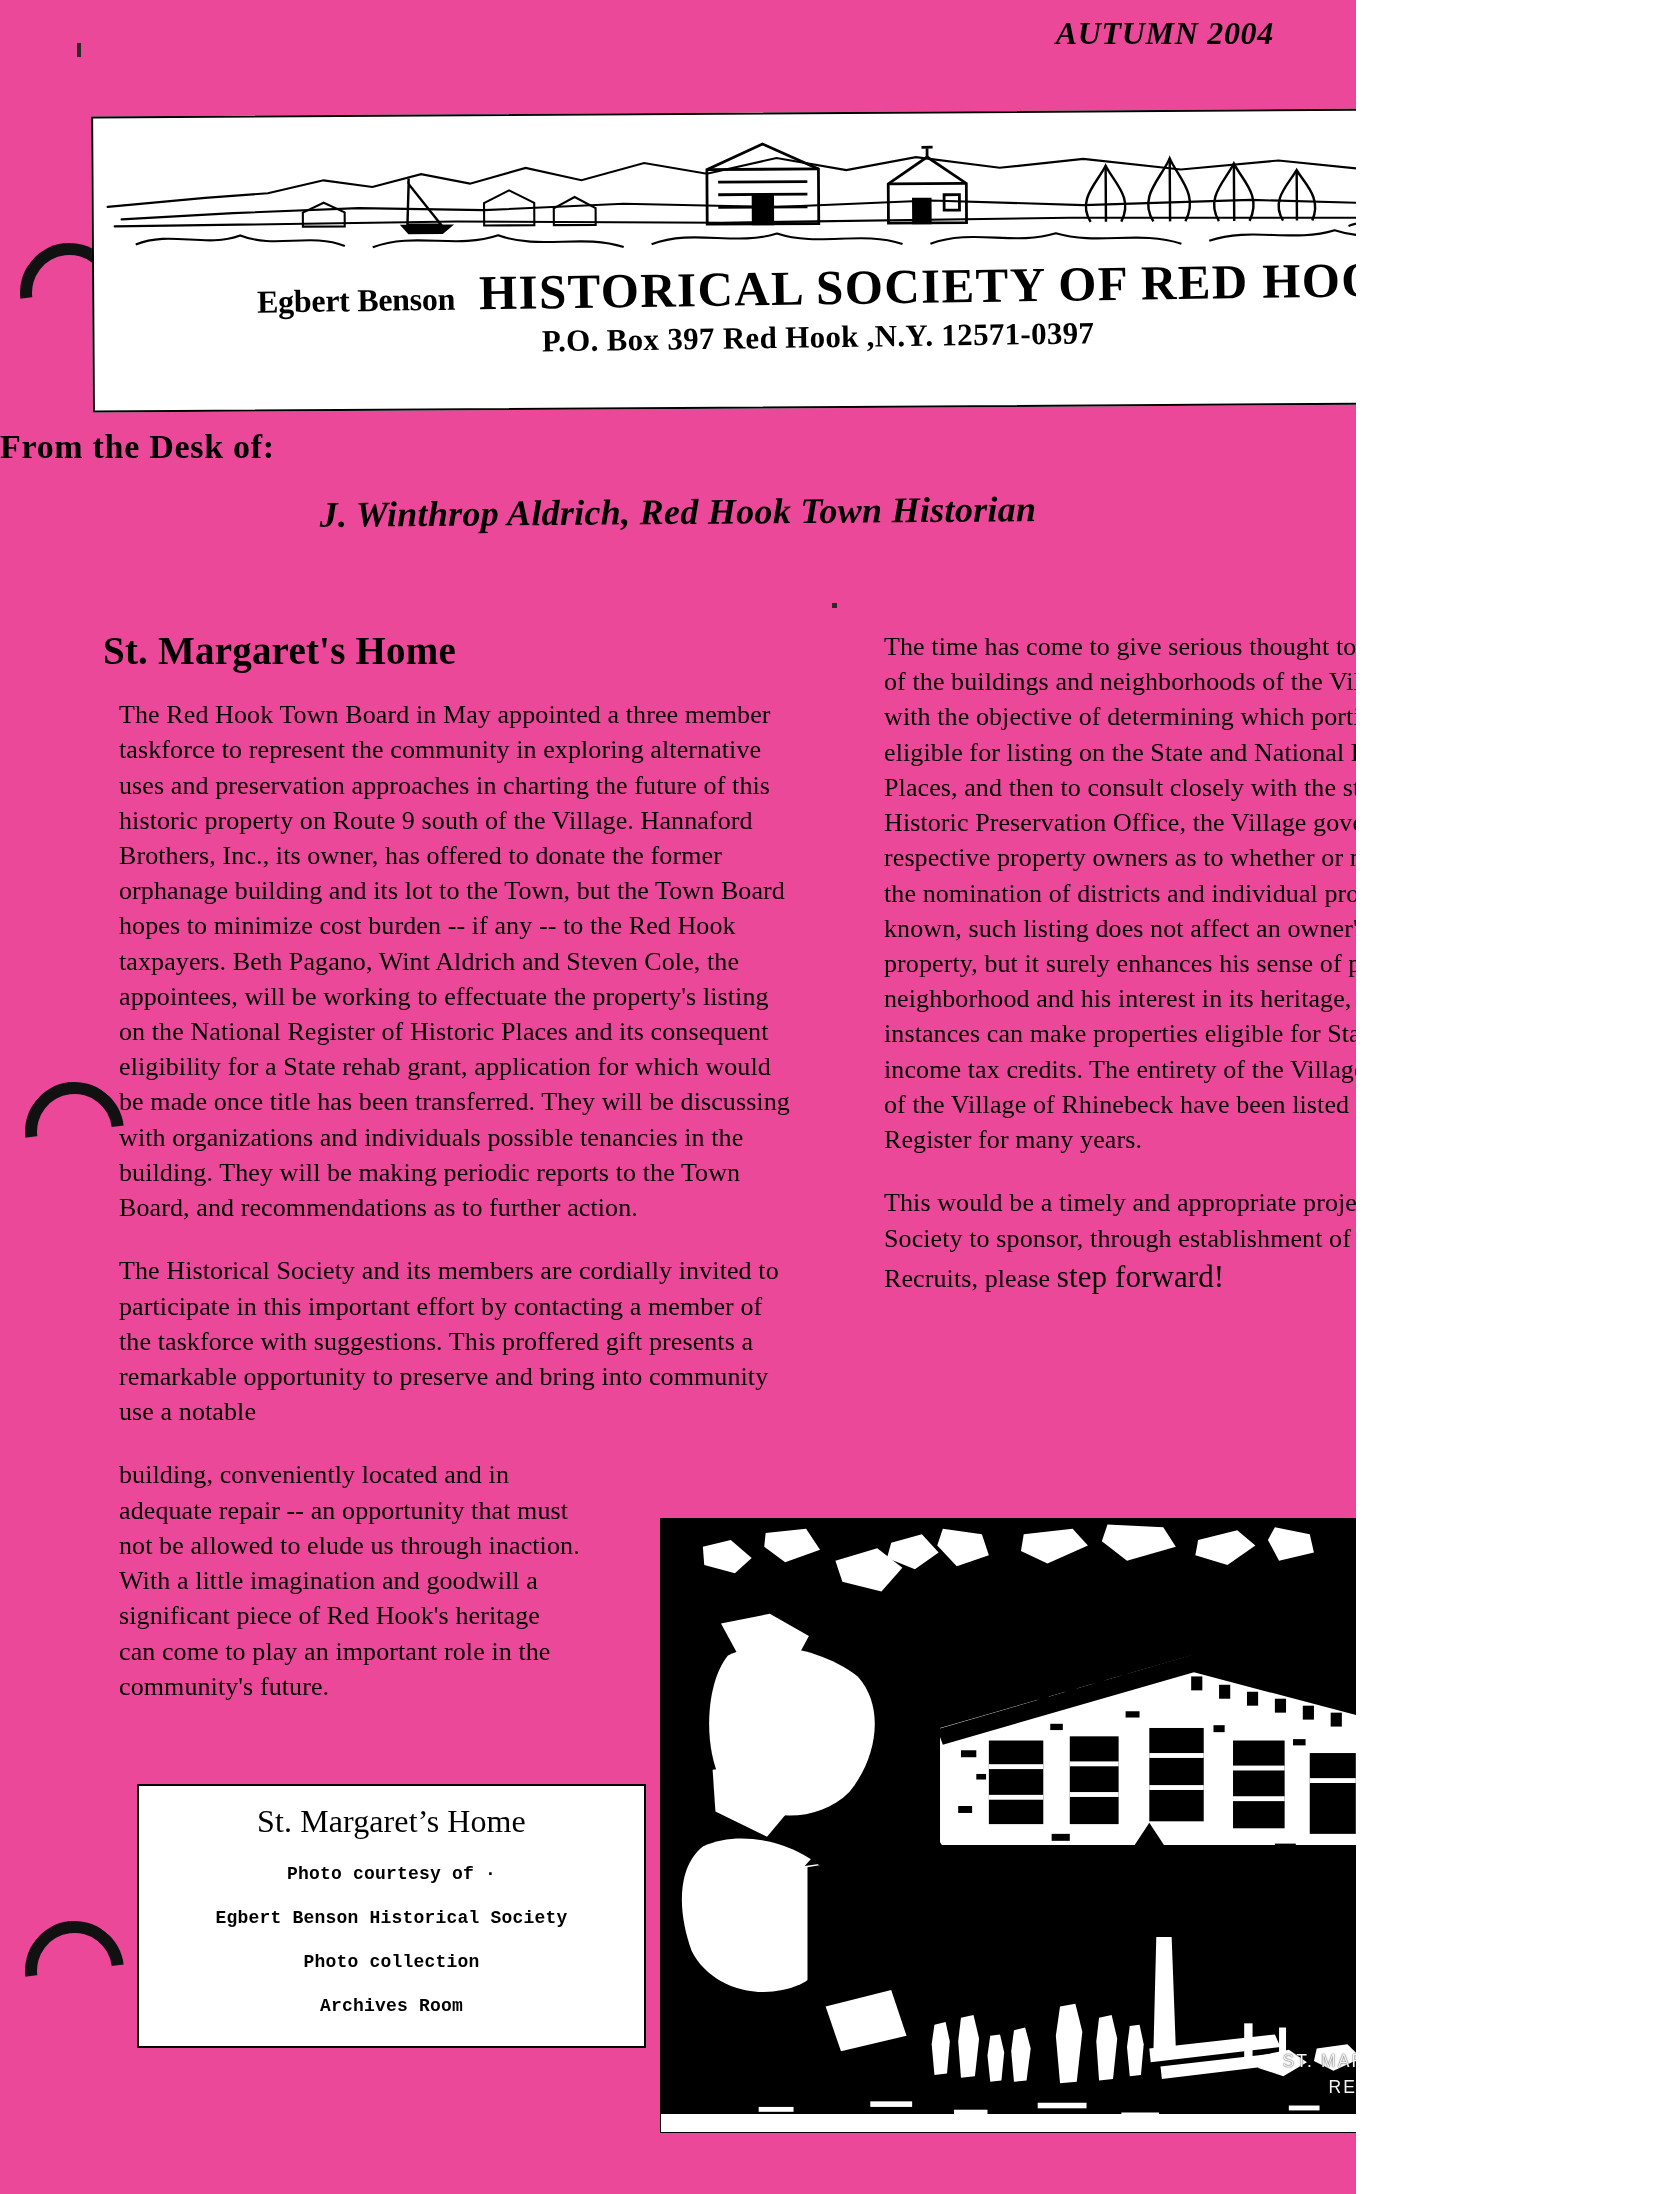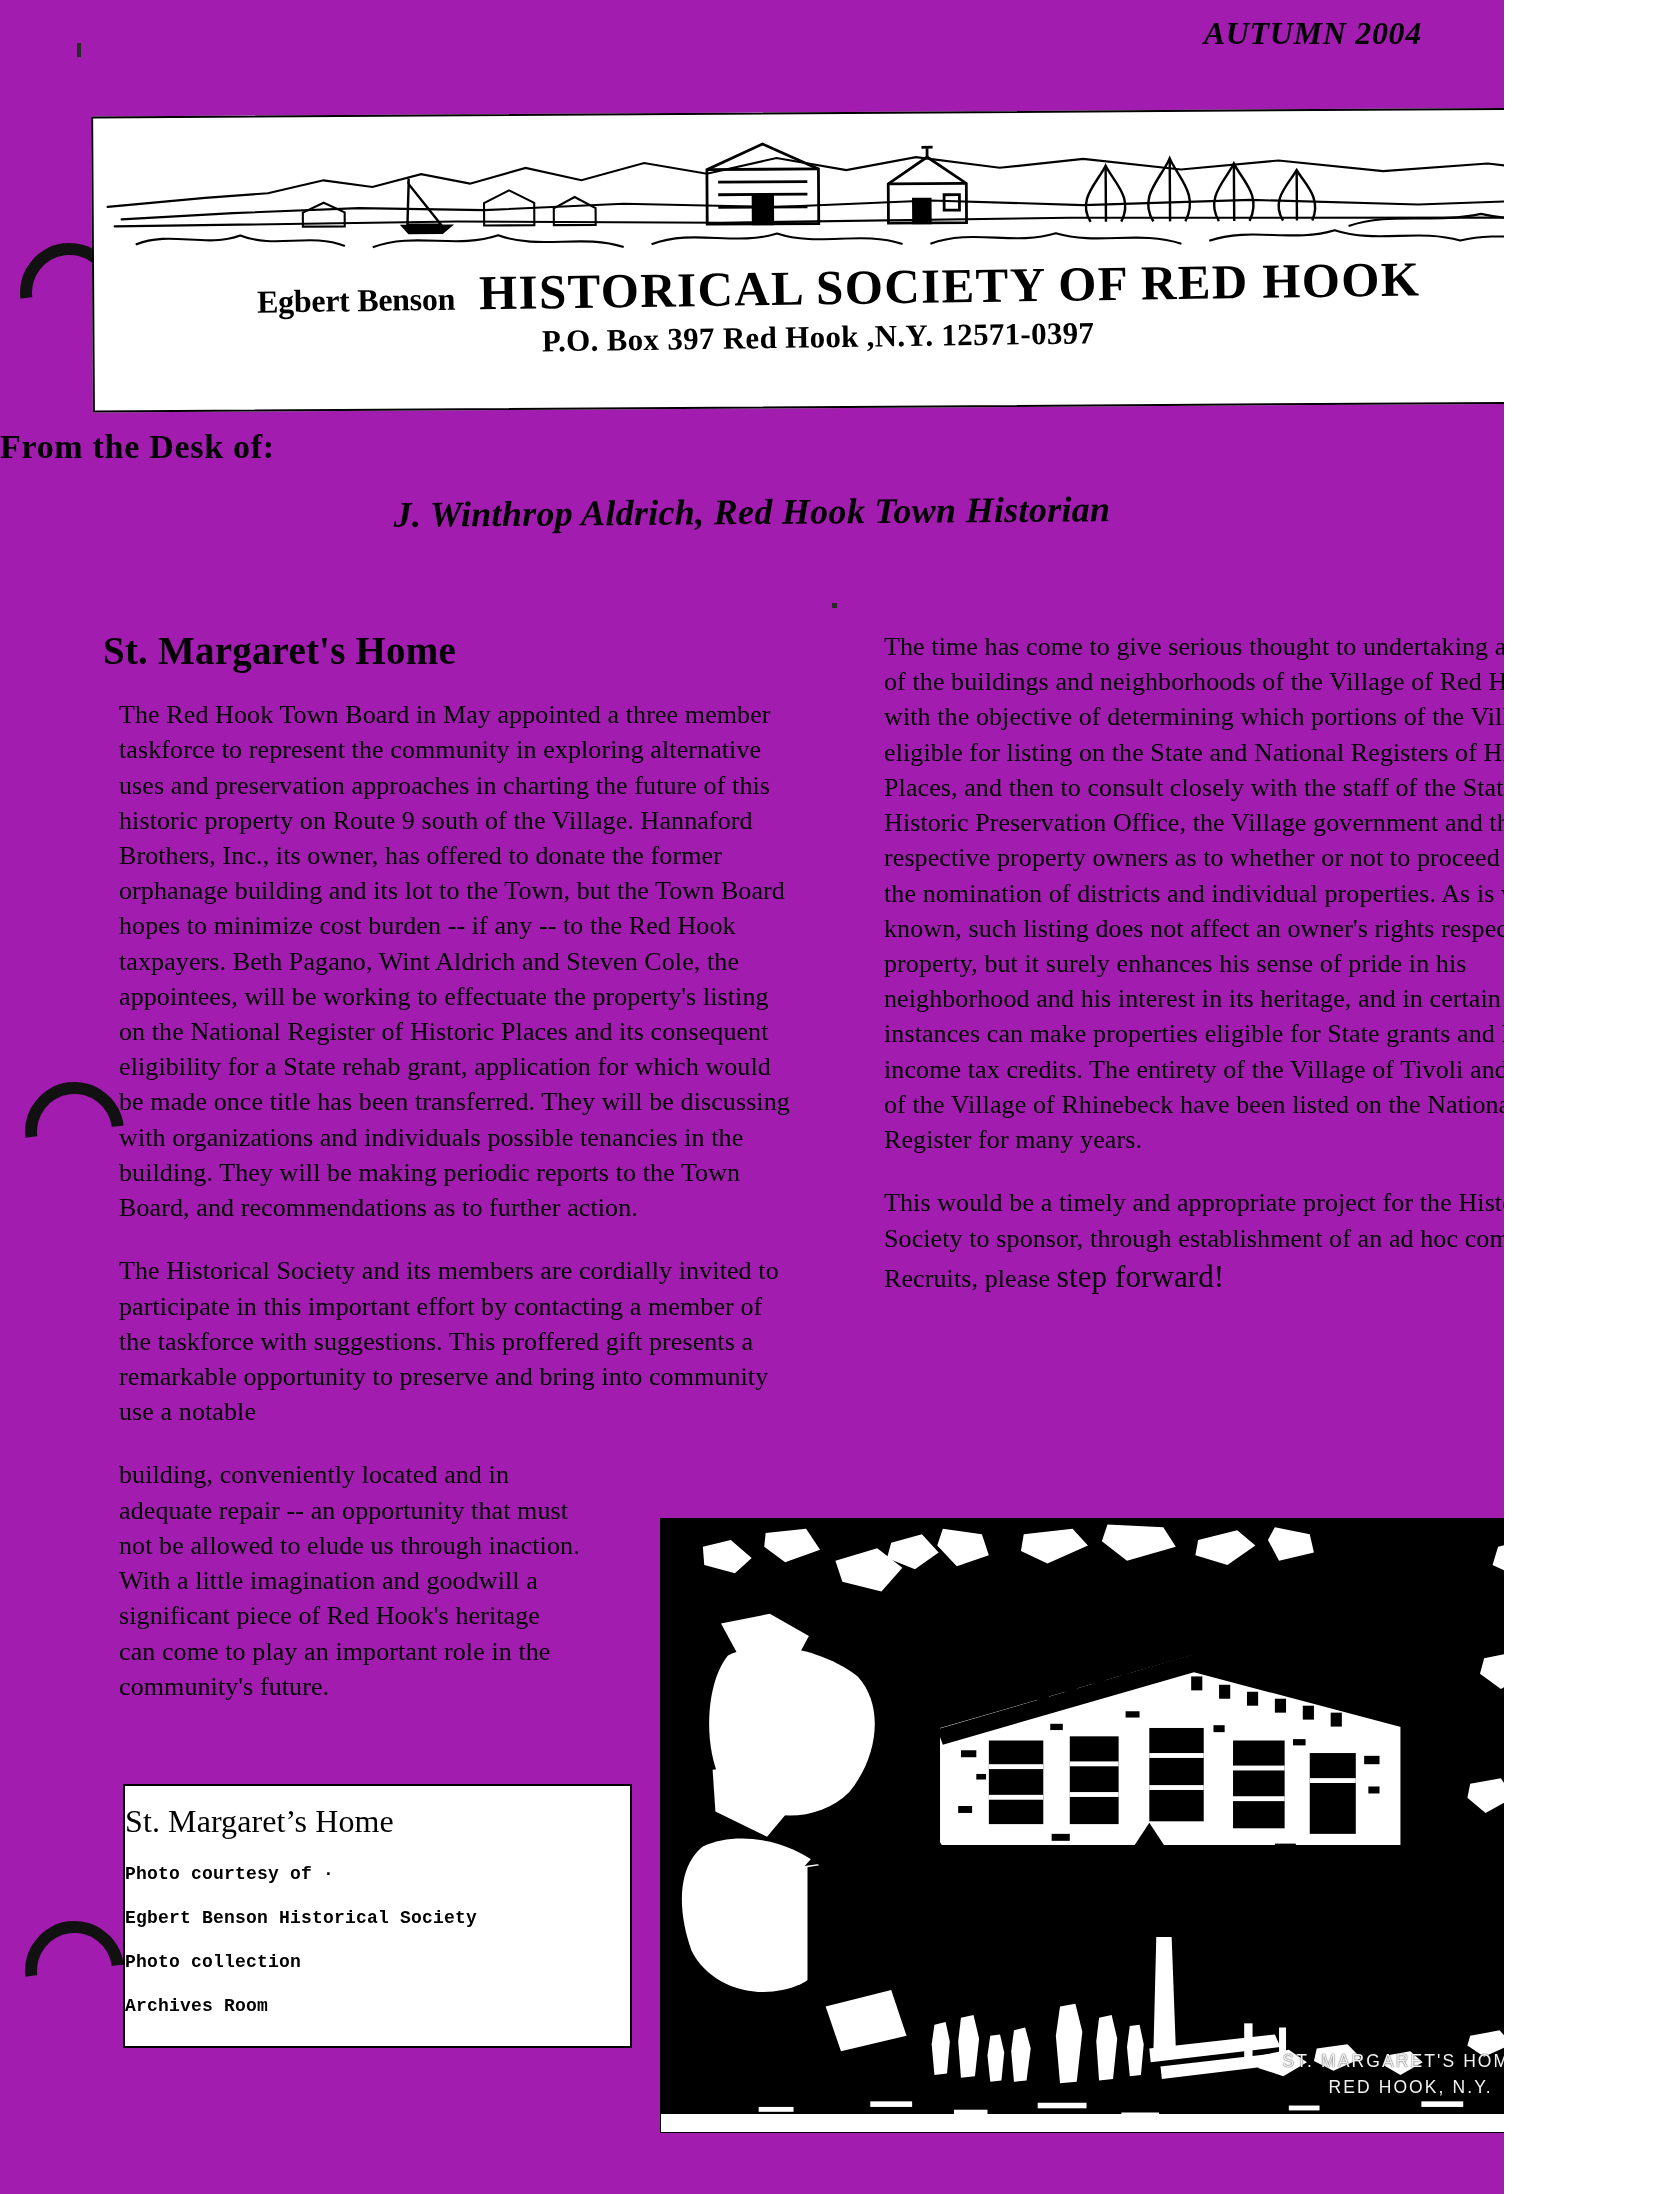--- a/index.html
+++ b/index.html
@@ -7,23 +7,23 @@
     margin: 0;
     padding: 0;
     background: #ffffff;
   }
   body {
     font-family: "Liberation Serif", serif;
     color: #000000;
   }
   .page {
     position: relative;
-    width: 1504px;
+    width: 1356px;
     height: 2194px;
-    background: #a21caf;
+    background: #ec4899;
     overflow: hidden;
   }
 
   
   .issue-date {
     position: absolute;
     top: 15.4px;
     right: 82px;
     font-family: "Liberation Serif", serif;
     font-weight: bold;
@@ -163,27 +163,27 @@
   .wrap-narrow {
     width: 461px;
   }
   .shout {
     font-size: 31px;
   }
 
   
   .caption-box {
     position: absolute;
-    left: 123px;
+    left: 137px;
     top: 1784px;
     width: 509px;
     height: 264px;
     border: 2.1px solid #000;
     box-sizing: border-box;
-    text-align: left;
+    text-align: center;
     background: #fff;
   }
   .cap-title {
     font-family: "Liberation Serif", serif;
     font-size: 32px;
     margin-top: 17px;
     letter-spacing: 0.1px;
   }
   .cap-line {
     font-family: Liberation Mono, monospace;

